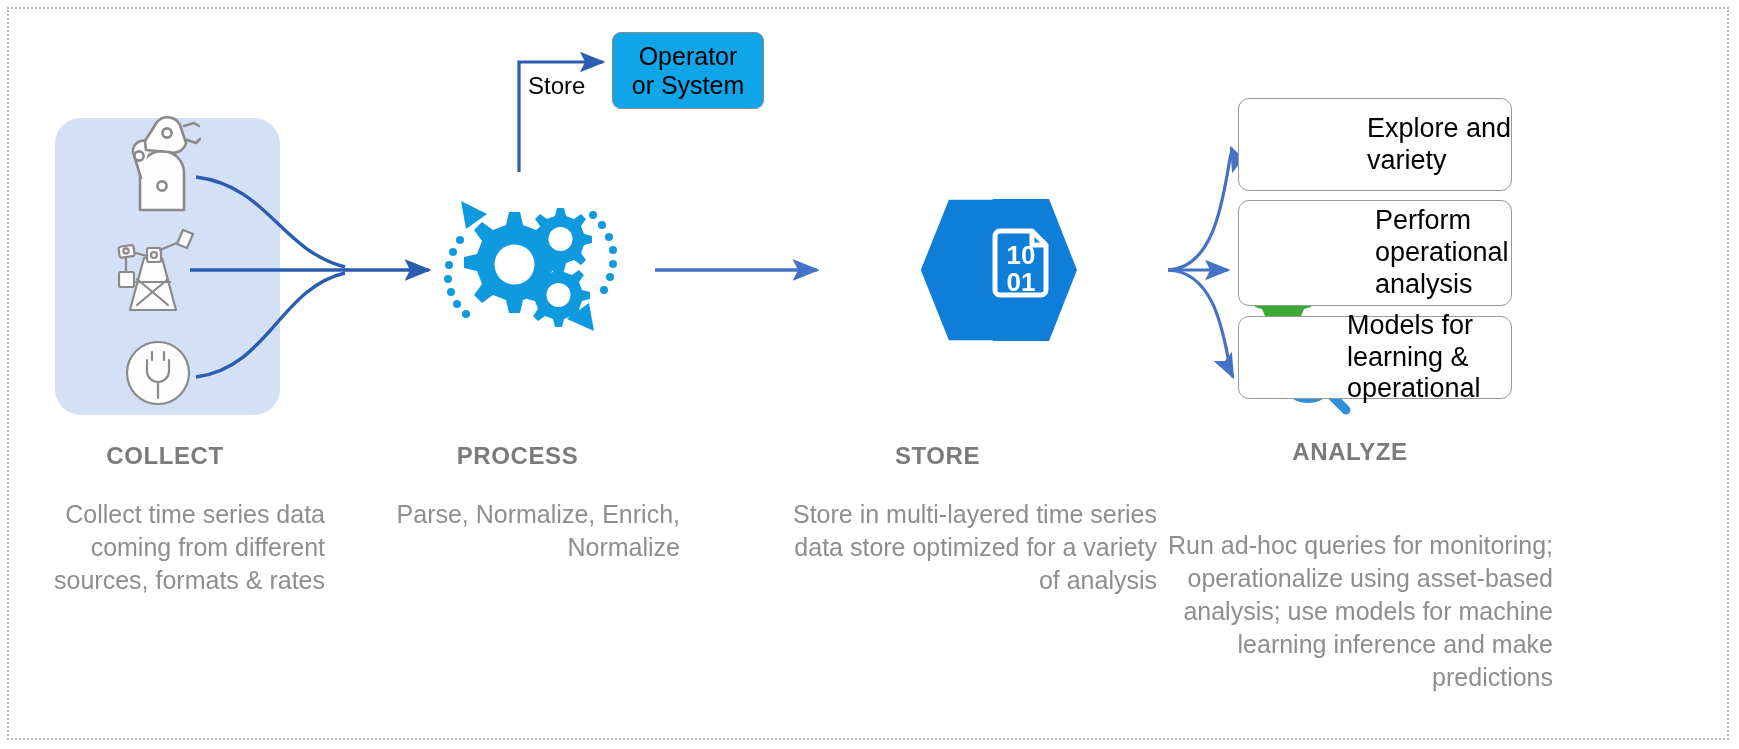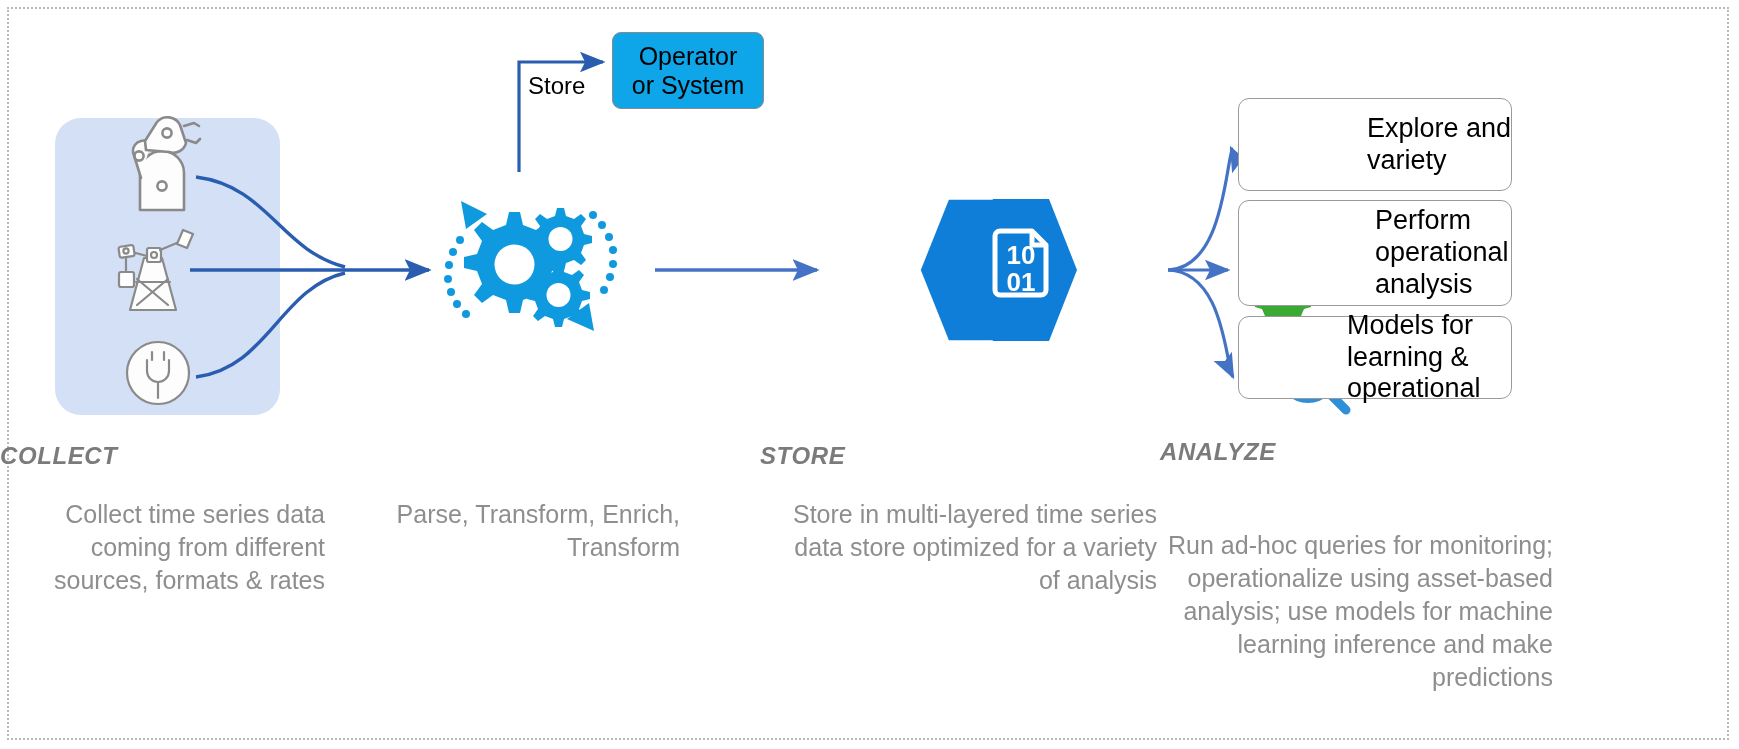--- a/index.html
+++ b/index.html
@@ -100,26 +100,25 @@
     color: #000000;
     padding-left: 6px;
   }
   #card-explore { left: 1238px; top: 98px;  width: 274px; height: 93px; justify-content: space-between; }
   #card-perform { left: 1238px; top: 200px; width: 274px; height: 106px; gap: 28px; }
   #card-models  { left: 1238px; top: 316px; width: 274px; height: 83px; }
 
   
   .stage-title {
     position: absolute;
-    text-align: left;
+    text-align: center;
     font-size: 24px;
     font-weight: bold;
     letter-spacing: 0.6px;
     color: #7b7b7b;
-    font-style: italic;
   }
   .stage-desc {
     position: absolute;
     text-align: right;
     font-size: 25px;
     line-height: 1.32;
     color: #8e8e8e;
   }
   #t-collect { left: 0px;    top: 442px; width: 330px; }
   #t-process { left: 355px;  top: 442px; width: 325px; }
@@ -317,21 +316,22 @@
   <div class="acard" id="card-models">
     <div class="ic"></div>
     <div class="lbl">
       <div>Models for</div>
       <div>learning &amp;</div>
       <div>operational</div>
     </div>
   </div>
 
   <div class="stage-title" id="t-collect">COLLECT</div>
+  <div class="stage-title" id="t-process">PROCESS</div>
   <div class="stage-title" id="t-analyze">ANALYZE</div>
   <div class="stage-title" id="t-store">STORE</div>
 
   <div class="stage-desc" id="d-collect">Collect time series data coming from different sources, formats &amp; rates</div>
-  <div class="stage-desc" id="d-process">Parse, Transform, Enrich, Transform</div>
+  <div class="stage-desc" id="d-process">Parse, Normalize, Enrich, Normalize</div>
   <div class="stage-desc" id="d-store">Store in multi-layered time series data store optimized for a variety of analysis</div>
   <div class="stage-desc" id="d-analyze">Run ad-hoc queries for monitoring; operationalize using asset-based analysis; use models for machine learning inference and make predictions</div>
 
 </div>
 
 </body></html>

